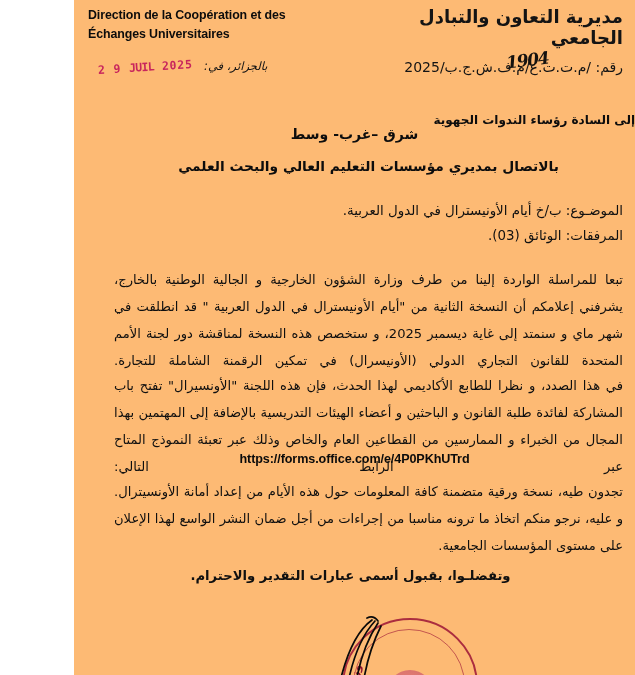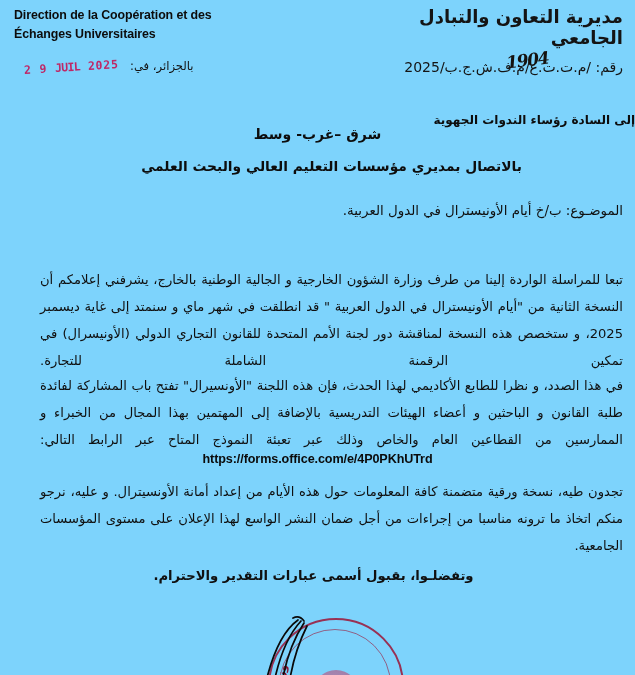--- a/index.html
+++ b/index.html
@@ -2,23 +2,23 @@
 <html lang="ar" dir="rtl"><head>
 <meta charset="utf-8">
 <style>
   html, body {
     margin: 0;
     padding: 0;
     background: #ffffff;
   }
   .page {
     position: relative;
-    width: 635px;
+    width: 561px;
     height: 675px;
-    background: #7dd3fc;
+    background: #fdba74;
     overflow: hidden;
     font-family: "DejaVu Sans", "Liberation Sans", sans-serif;
     color: #111111;
   }
 
   
   .hdr-fr {
     position: absolute;
     left: 14px;
     top: 6px;
@@ -72,20 +72,21 @@
 
   .place-line {
     position: absolute;
     left: 130px;
     top: 59px;
     direction: rtl;
     font-family: "DejaVu Sans", sans-serif;
     font-size: 11.6px;
     color: #141414;
     white-space: nowrap;
+    font-style: italic;
   }
   .date-stamp {
     position: absolute;
     left: 24px;
     top: 60px;
     direction: ltr;
     font-family: "DejaVu Sans Mono", monospace;
     font-size: 11.5px;
     font-weight: bold;
     color: #c41a5b;
@@ -246,20 +247,21 @@
     <span>2 9</span>
     <span class="m">JUIL</span>
     <span>2025</span>
   </div>
 
   <div class="addr addr-1">إلى السادة رؤساء الندوات الجهوية</div>
   <div class="addr addr-2">شرق –غرب- وسط</div>
   <div class="addr addr-3">بالاتصال بمديري مؤسسات التعليم العالي والبحث العلمي</div>
 
   <div class="subj subj-1">الموضـوع: ب/خ أيام الأونيسترال في الدول العربية.</div>
+  <div class="subj subj-2">المرفقات: الوثائق (03).</div>
 
   <div class="para p1">تبعا للمراسلة الواردة إلينا من طرف وزارة الشؤون الخارجية و الجالية الوطنية بالخارج، يشرفني إعلامكم أن النسخة الثانية من "أيام الأونيسترال في الدول العربية " قد انطلقت في شهر ماي و سنمتد إلى غاية ديسمبر 2025، و ستخصص هذه النسخة لمناقشة دور لجنة الأمم المتحدة للقانون التجاري الدولي (الأونيسرال) في تمكين الرقمنة الشاملة للتجارة.</div>
 
   <div class="para p2">في هذا الصدد، و نظرا للطابع الأكاديمي لهذا الحدث، فإن هذه اللجنة "الأونسيرال" تفتح باب المشاركة لفائدة طلبة القانون و الباحثين و أعضاء الهيئات التدريسية بالإضافة إلى المهتمين بهذا المجال من الخبراء و الممارسين من القطاعين العام والخاص وذلك عبر تعبئة النموذج المتاح عبر الرابط التالي:</div>
 
   <div class="link">https://forms.office.com/e/4P0PKhUTrd</div>
 
   <div class="para p3 last-free">تجدون طيه، نسخة ورقية متضمنة كافة المعلومات حول هذه الأيام من إعداد أمانة الأونسيترال. و عليه، نرجو منكم اتخاذ ما ترونه مناسبا من إجراءات من أجل ضمان النشر الواسع لهذا الإعلان على مستوى المؤسسات الجامعية.</div>
 
   <div class="closing">وتفضلـوا، بقبول أسمى عبارات التقدير والاحترام.</div>

